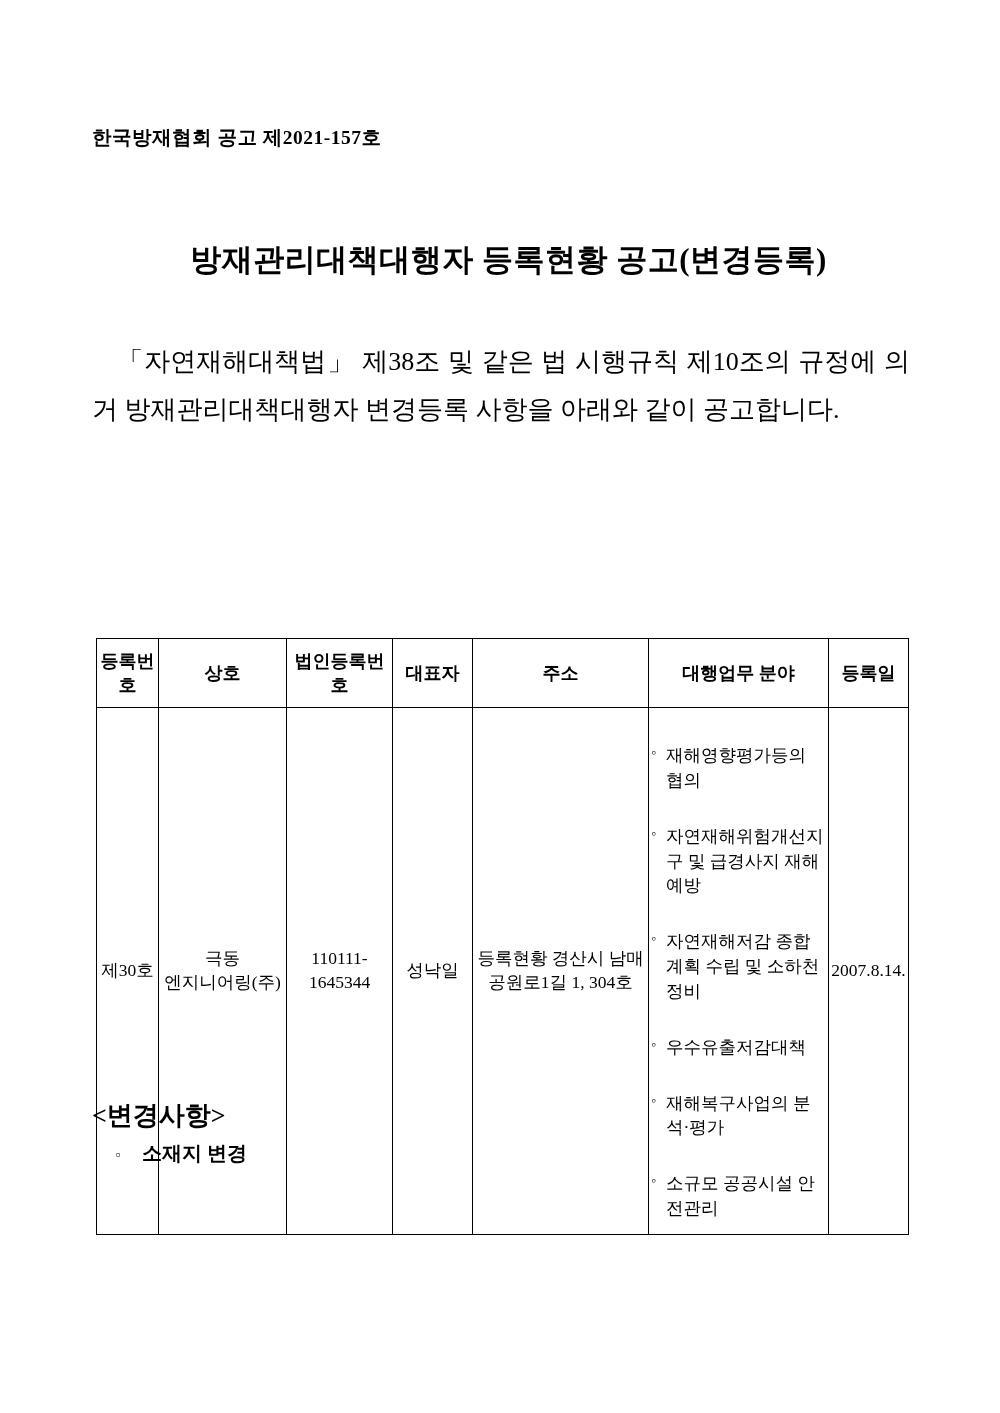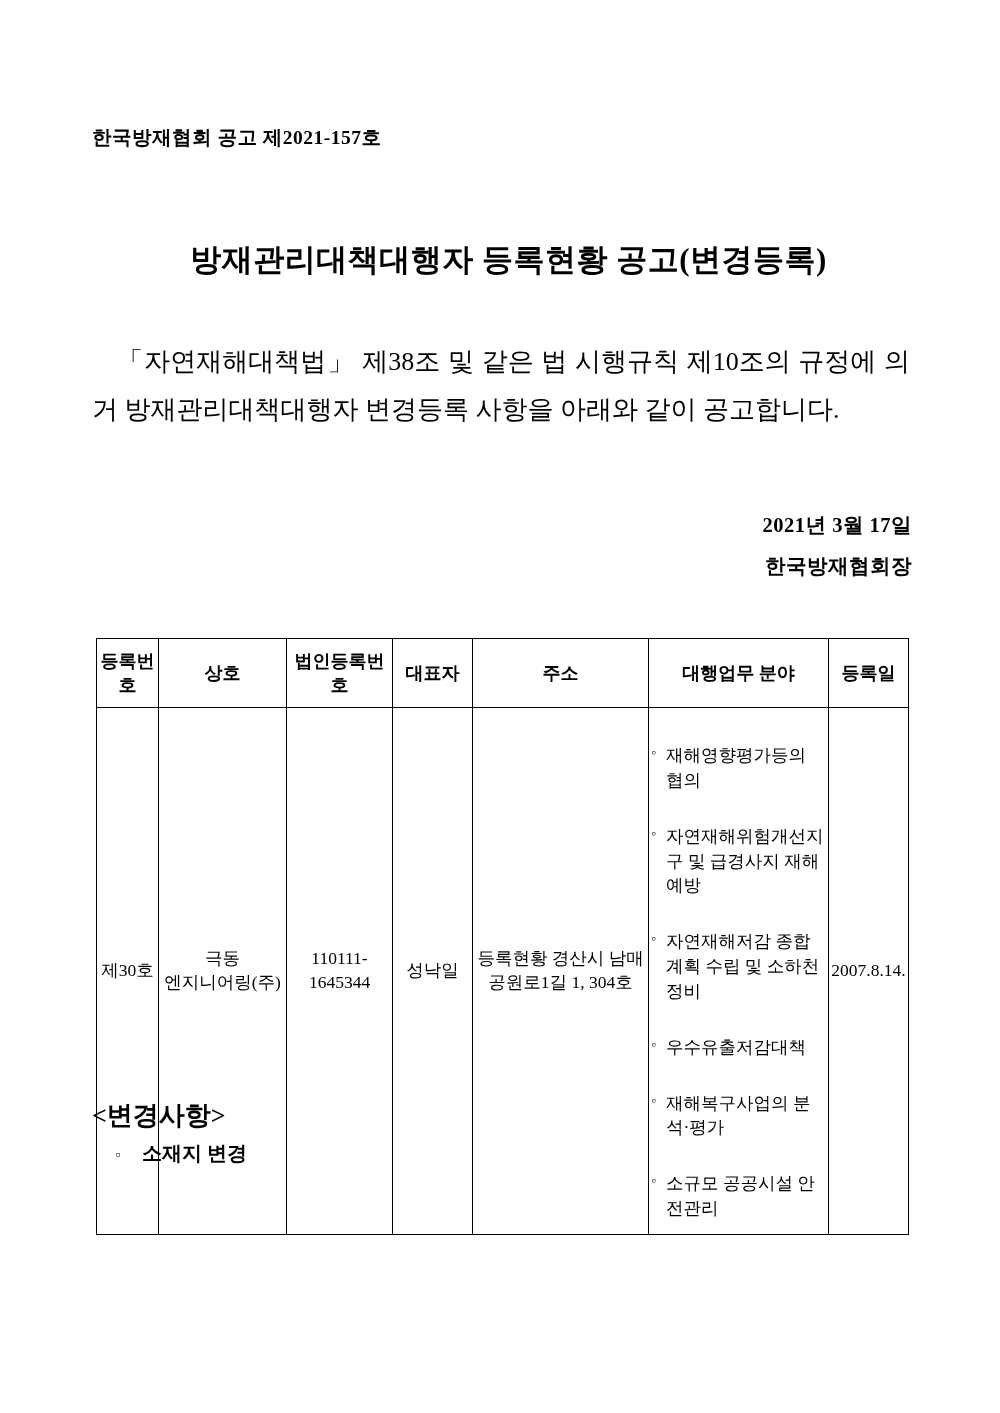--- a/index.html
+++ b/index.html
@@ -150,24 +150,20 @@
 <body>
 
 <div class="page">
 
   <div class="doc-number">한국방재협회 공고 제2021-157호</div>
 
   <div class="doc-title">방재관리대책대행자 등록현황 공고(변경등록)</div>
 
   <div class="intro"><span class="indent"></span><span>「자연재해대책법」 제38조 및 같은 법 시행규칙 제10조의 규정에 의거 방재관리대책대행자 변경등록 사항을 아래와 같이 공고합니다.</span></div>
 
-  <div class="date-block">
-    <div>2021년 3월 17일</div>
-    <div>한국방재협회장</div>
-  </div>
 
   <table class="reg-table">
     <colgroup>
       <col class="col-regno">
       <col class="col-name">
       <col class="col-corpno">
       <col class="col-ceo">
       <col class="col-addr">
       <col class="col-field">
       <col class="col-regdate">

